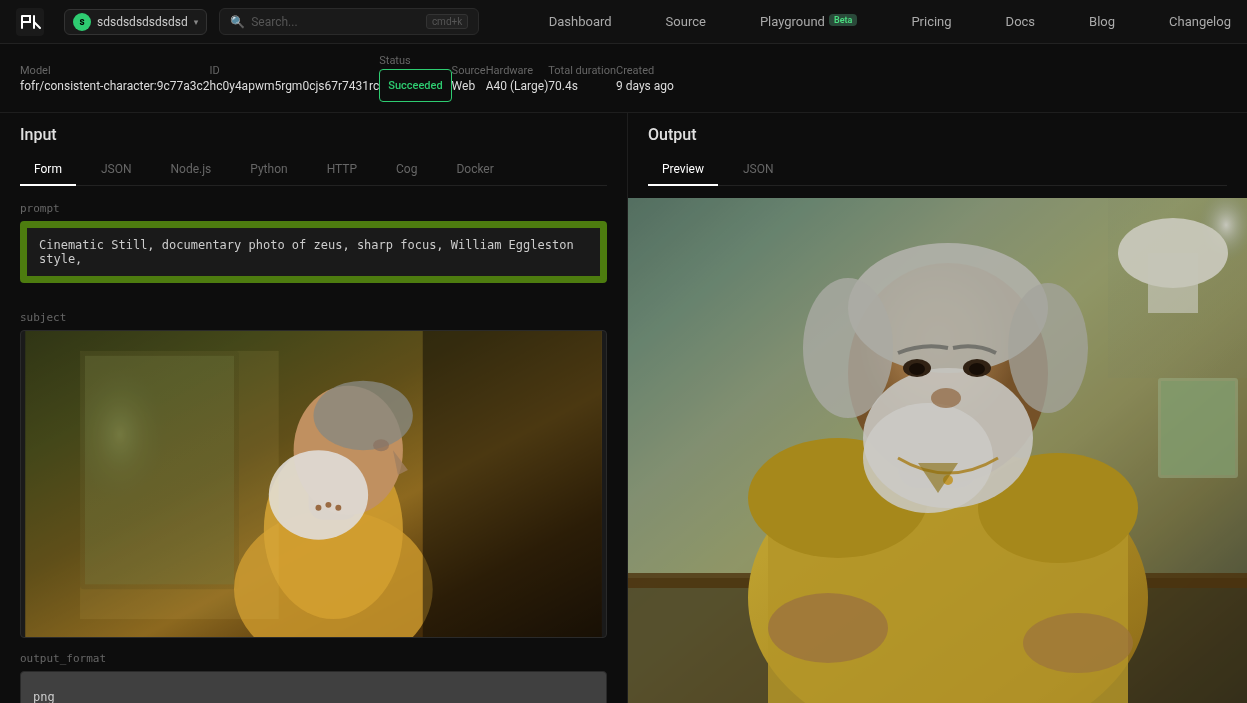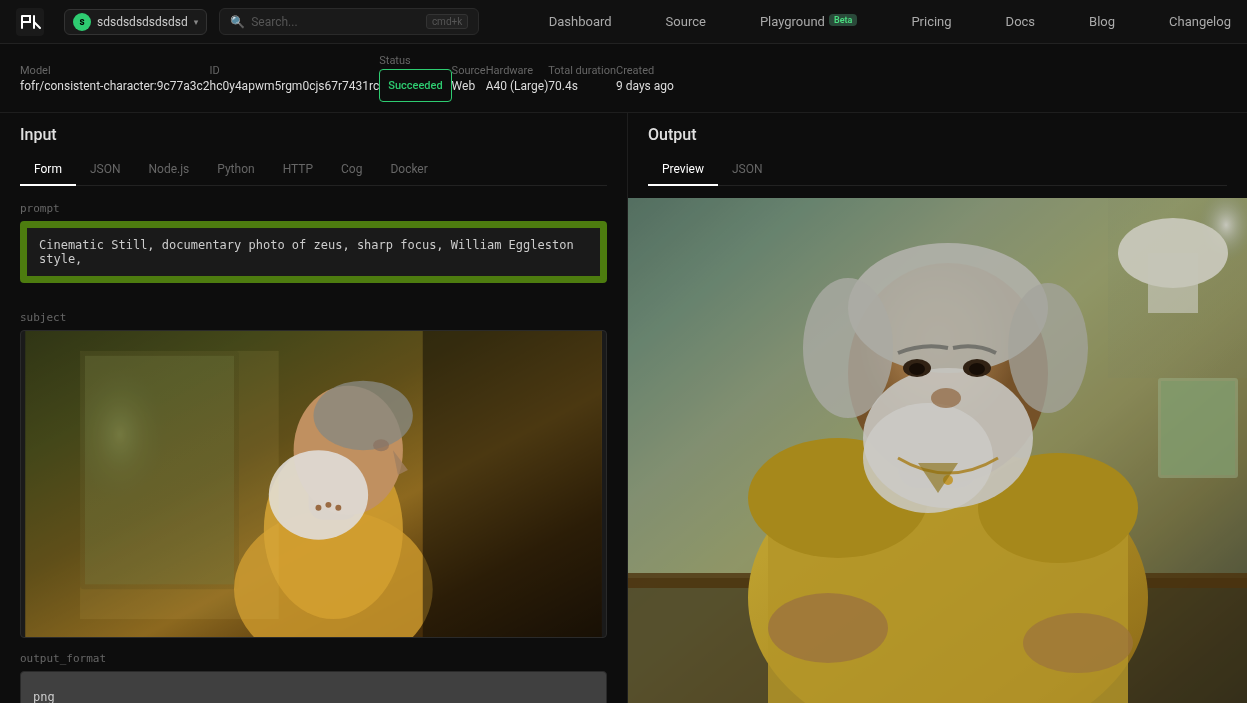--- a/index.html
+++ b/index.html
@@ -150,21 +150,21 @@
       padding: 12px 20px 0;
     }
     .panel-title {
       font-size: 16px;
       font-weight: 500;
       color: #e0e0e0;
       margin-bottom: 10px;
     }
     .tab-bar {
       display: flex;
-      gap: 0;
+      gap: 11px;
       border-bottom: 1px solid #222;
       margin-bottom: 0;
     }
     .tab {
       padding: 8px 14px;
       font-size: 12px;
       color: #666;
       cursor: pointer;
       border-bottom: 2px solid transparent;
       margin-bottom: -1px;

